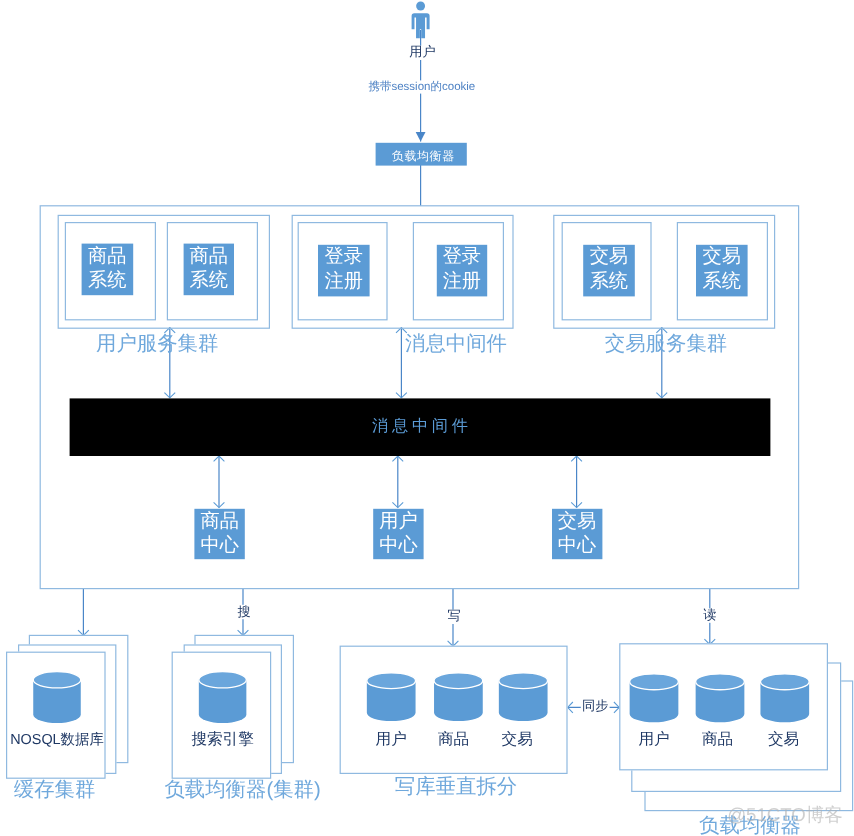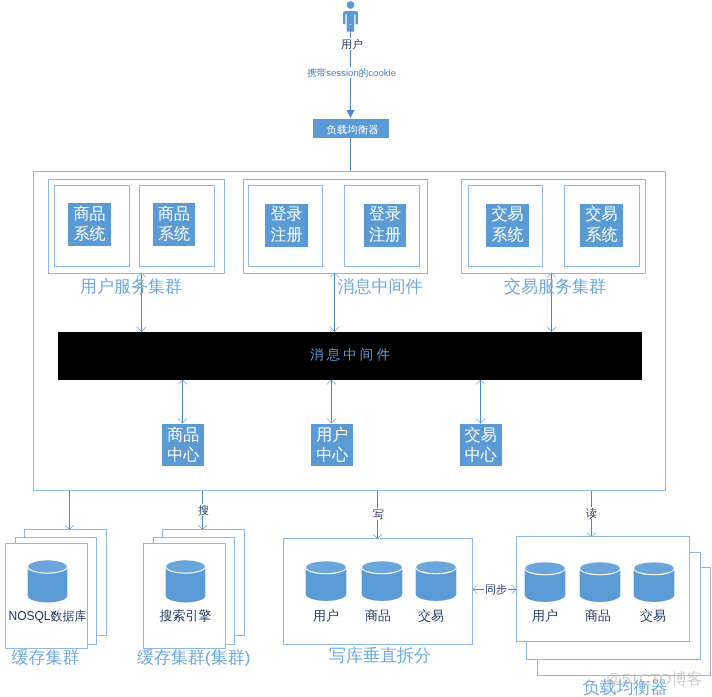--- a/index.html
+++ b/index.html
@@ -156,21 +156,21 @@
   <div class="cap" style="left:-2px;top:652px;width:95px;">缓存集群</div>
 
   <div class="frame" style="left:162px;top:529px;width:83px;height:107px;background:#fff;"></div>
   <div class="frame" style="left:153px;top:537px;width:82px;height:108px;background:#fff;"></div>
   <div class="frame" style="left:143px;top:543px;width:83px;height:106px;background:#fff;"></div>
   <svg class="node" style="left:165px;top:559px;width:41px;height:46px;" viewBox="0 0 41 46">
     <path d="M0.7,7.5 v29 a19.8,7.1 0 0 0 39.6,0 v-29 z" fill="#5B9BD5"></path>
     <ellipse cx="20.5" cy="7.5" rx="19.8" ry="6.8" fill="#6AA6DC" stroke="#ffffff" stroke-width="1.1"></ellipse>
   </svg>
   <div class="dbname" style="left:138px;top:609px;width:95px;">搜索引擎</div>
-  <div class="cap" style="left:137px;top:652px;width:95px;">缓存集群(集群)</div>
+  <div class="cap" style="left:137px;top:652px;width:95px;">负载均衡器(集群)</div>
 
   <div class="frame" style="left:283px;top:538px;width:190px;height:106.5px;background:#fff;"></div>
   <svg class="node" style="left:305px;top:559.5px;width:42px;height:42px;" viewBox="0 0 42 42">
     <path d="M0.7,7.2 v26.8 a20.3,6.9 0 0 0 40.6,0 v-26.8 z" fill="#5B9BD5"></path>
     <ellipse cx="21" cy="7.2" rx="20.3" ry="6.6" fill="#6AA6DC" stroke="#ffffff" stroke-width="1.1"></ellipse>
   </svg>
   <svg class="node" style="left:361px;top:559.5px;width:42px;height:42px;" viewBox="0 0 42 42">
     <path d="M0.7,7.2 v26.8 a20.3,6.9 0 0 0 40.6,0 v-26.8 z" fill="#5B9BD5"></path>
     <ellipse cx="21" cy="7.2" rx="20.3" ry="6.6" fill="#6AA6DC" stroke="#ffffff" stroke-width="1.1"></ellipse>
   </svg>

